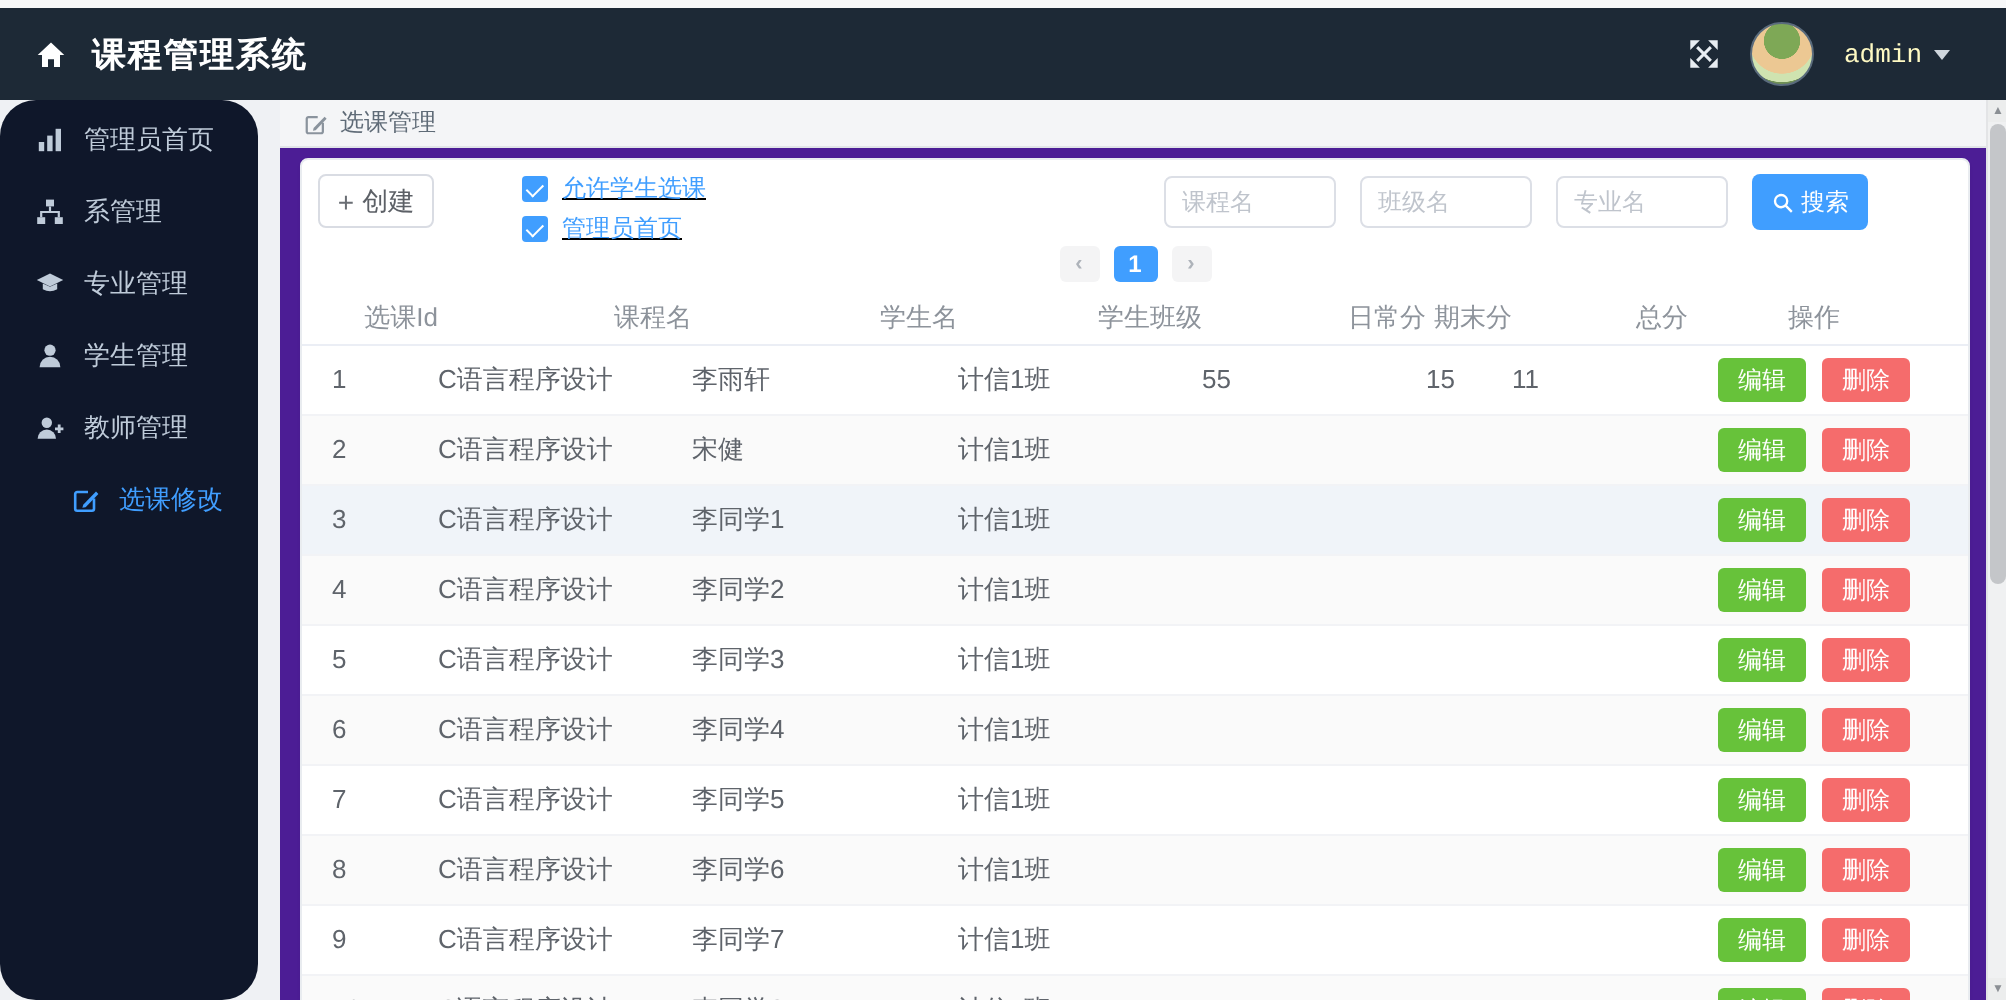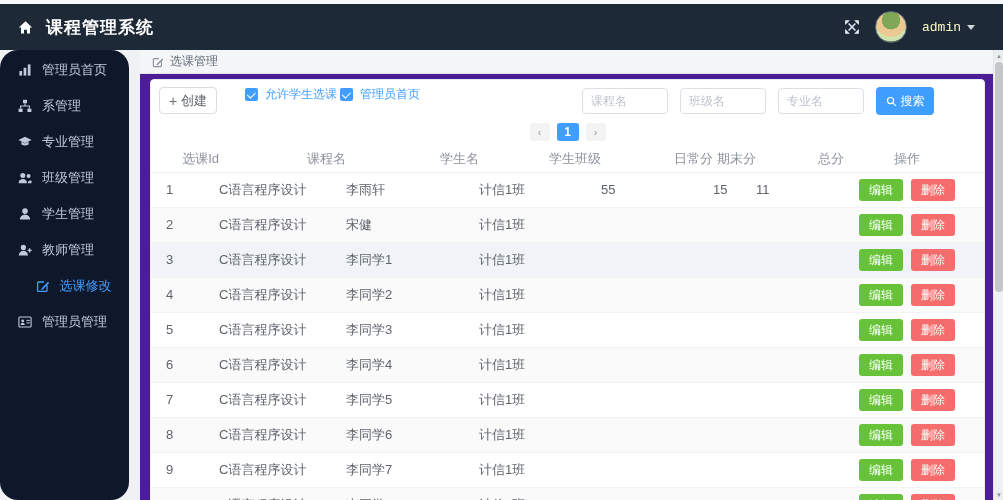--- a/index.html
+++ b/index.html
@@ -31,21 +31,21 @@
   .breadcrumb-bar { height:24px; background:#f4f5f7; border-bottom:1px solid #e1e4e8; display:flex; align-items:center; gap:6px; padding-left:12px; color:#5f6b77; }
   .breadcrumb-bar .ico { width:12px; height:12px; display:inline-flex; color:#8a939d; }
   .breadcrumb-text { font-size:12px; }
 
   .card { position:absolute; left:10px; right:8px; top:29px; bottom:-20px; background:#fff; border:1px solid #e9ecf0; border-radius:4px; box-shadow:0 1px 2px rgba(0,0,0,.04); overflow:hidden; }
 
   
   .toolbar { position:relative; height:34px; margin:6px 8px 0 8px; }
   .create-btn { position:absolute; left:0; top:1px; width:58px; height:27px; background:#fff; border:1px solid #d9dce3; border-radius:4px; font-size:13px; color:#5c6066; display:flex; align-items:center; justify-content:center; gap:4px; cursor:pointer; }
   .create-btn .plus { font-size:14px; color:#6a6e74; line-height:1; }
-  .chk-group { position:absolute; left:86px; top:0; display:flex; flex-direction:row; gap:3px; }
+  .chk-group { position:absolute; left:102px; top:0; display:flex; flex-direction:column; gap:3px;text-decoration:underline; }
   .chk-line { display:flex; align-items:center; gap:7px; cursor:pointer; }
   .chk-box { width:13px; height:13px; background:#409eff; border-radius:2px; position:relative; flex:0 0 13px; }
   .chk-box::after { content:""; position:absolute; left:4px; top:1.5px; width:3.5px; height:7px; border:solid #fff; border-width:0 1.6px 1.6px 0; transform:rotate(45deg); }
   .chk-lbl { font-size:12px; color:#409eff; }
   .filters { position:absolute; right:42px; top:1px; display:flex; align-items:center; gap:12px; }
   .filter-input { width:86px; height:26px; border:1px solid #dcdfe6; border-radius:4px; padding:0 8px; font-size:12px; color:#606266; outline:none; }
   .filter-input::placeholder { color:#bfc4cc; }
   .search-btn { width:58px; height:28px; background:#409eff; border:none; border-radius:4px; color:#fff; font-size:12px; display:flex; align-items:center; justify-content:center; gap:4px; cursor:pointer; }
   .search-btn .ico { width:11px; height:11px; display:inline-flex; }
 
@@ -133,31 +133,20 @@
   <div class="side-item">
     <span class="ico">
         <svg viewBox="0 0 14 14" fill="currentColor">
           <path d="M7 1.8 L13.6 5 L7 8.2 L0.4 5 Z"></path>
           <path d="M3.4 6.7 V9.6 Q7 11.6 10.6 9.6 V6.7 L7 8.4 Z"></path>
         </svg>
       </span>
     <span class="lbl">专业管理</span>
   </div>
 
-  <div class="side-item">
-    <span class="ico">
-        <svg viewBox="0 0 14 14" fill="currentColor">
-          <circle cx="4.8" cy="4.4" r="2.5"></circle>
-          <path d="M0.6 12.2 a4.2 4.2 0 0 1 8.4 0 Z"></path>
-          <circle cx="10.6" cy="5" r="2"></circle>
-          <path d="M9.8 12.2 Q10 9 13.4 9.6 Q13.8 11 13.4 12.2 Z"></path>
-        </svg>
-      </span>
-    <span class="lbl">班级管理</span>
-  </div>
 
   <div class="side-item">
     <span class="ico">
         <svg viewBox="0 0 14 14" fill="currentColor">
           <circle cx="7" cy="4.1" r="2.8"></circle>
           <path d="M1.8 12.6 a5.2 5.2 0 0 1 10.4 0 Z"></path>
         </svg>
       </span>
     <span class="lbl">学生管理</span>
   </div>
@@ -177,31 +166,20 @@
   <div class="side-item active">
     <span class="ico">
         <svg viewBox="0 0 14 14" fill="currentColor">
           <path d="M11 6.2 V11.4 a1 1 0 0 1 -1 1 H2.6 a1 1 0 0 1 -1 -1 V4 a1 1 0 0 1 1 -1 H8" fill="none" stroke="currentColor" stroke-width="1.3"></path>
           <path d="M5.6 9.4 L12 2.8 L13.2 4 L6.8 10.6 L5.2 10.9 Z"></path>
         </svg>
       </span>
     <span class="lbl">选课修改</span>
   </div>
 
-  <div class="side-item">
-    <span class="ico">
-        <svg viewBox="0 0 14 14" fill="currentColor">
-          <rect x="0.9" y="2" width="12.2" height="10" rx="1" fill="none" stroke="currentColor" stroke-width="1.1"></rect>
-          <circle cx="4.7" cy="5.9" r="1.4"></circle>
-          <path d="M2.6 9.9 a2.1 2.1 0 0 1 4.2 0 Z"></path>
-          <path d="M8.4 5.4 h3.4 M8.4 7.9 h3.4" stroke="currentColor" stroke-width="1" fill="none"></path>
-        </svg>
-      </span>
-    <span class="lbl">管理员管理</span>
-  </div>
 </div>
 
 <div class="content">
   <div class="breadcrumb-bar">
     <span class="ico">
         <svg viewBox="0 0 14 14" fill="currentColor">
           <path d="M11 6.2 V11.4 a1 1 0 0 1 -1 1 H2.6 a1 1 0 0 1 -1 -1 V4 a1 1 0 0 1 1 -1 H8" fill="none" stroke="currentColor" stroke-width="1.3"></path>
           <path d="M5.6 9.4 L12 2.8 L13.2 4 L6.8 10.6 L5.2 10.9 Z"></path>
         </svg>
       </span>

